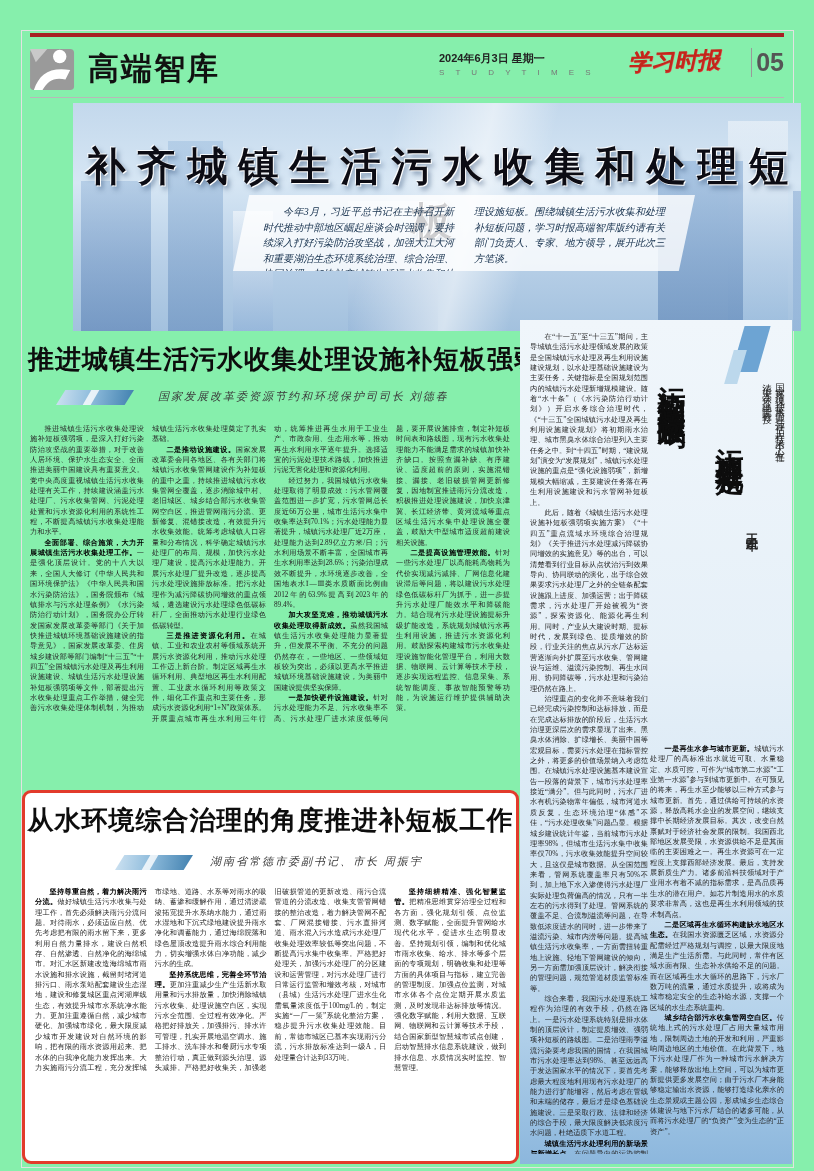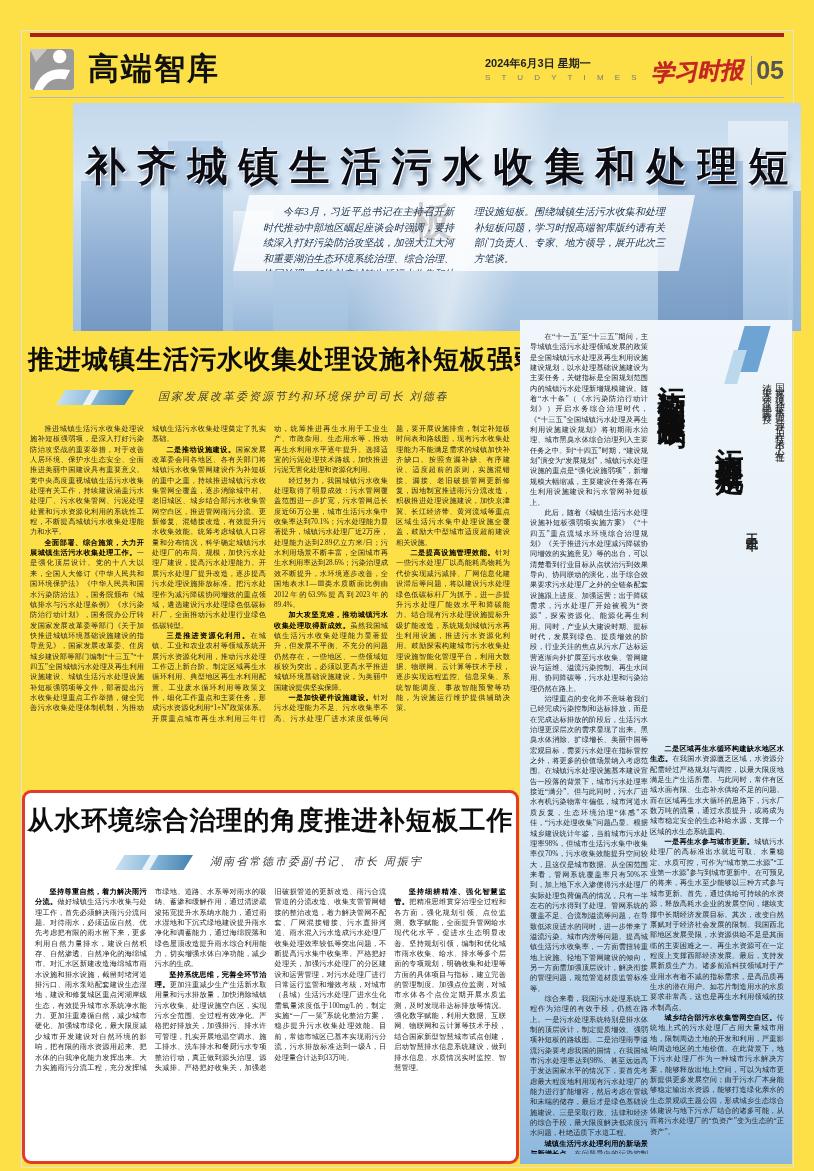--- a/index.html
+++ b/index.html
@@ -1,29 +1,29 @@
 <!DOCTYPE html>
 <html><head>
 <meta charset="utf-8">
 <style>
   html,body{margin:0;padding:0;background:#ffffff;}
-  .page{position:relative;width:814px;height:1171px;background:#fde047;overflow:hidden;
+  .page{position:relative;width:814px;height:1171px;background:#86efac;overflow:hidden;
         font-family:"Liberation Serif","DejaVu Serif",serif;color:#222;}
   .frame{position:absolute;left:21px;top:30px;width:771px;height:1136px;border:1px solid #e2e2e2;}
   
   .top-rule{position:absolute;left:30px;top:33px;width:754px;height:4px;background:#a81f23;}
   .header{position:absolute;left:30px;top:44px;width:754px;height:52px;}
   .logo{position:absolute;left:0;top:3px;width:46px;height:44px;}
   .sec-title{position:absolute;left:58px;top:4px;font-size:31px;font-weight:900;letter-spacing:2px;
              font-family:"Liberation Sans","DejaVu Sans",sans-serif;color:#111;}
   .ed-block{position:absolute;left:236px;top:9px;font-size:8.5px;line-height:14px;color:#333;display:flex;}
   .ed-labels{font-style:italic;}
   .ed-div{border-left:1px solid #888;margin:1px 7px;}
   .ed-values{font-family:"Liberation Sans","DejaVu Sans",sans-serif;color:#222;}
-  .hd-right{position:absolute;right:0;top:12px;display:flex;align-items:flex-start;}
+  .hd-right{position:absolute;right:0;top:2px;display:flex;align-items:flex-end;gap:23px;}
   .date-col{text-align:left;margin-right:10px;}
   .date{font-size:11px;font-weight:700;color:#222;font-family:"Liberation Sans",sans-serif;}
   .st-en{font-size:8px;letter-spacing:4.5px;color:#777;font-family:Liberation Sans, sans-serif;margin-top:2px;}
   .mast-cn{font-size:23px;font-weight:900;font-style:italic;color:#c2271b;transform:rotate(-2deg);
            font-family:"Liberation Serif","DejaVu Serif",serif;margin-right:8px;text-shadow:0.5px 0.5px 0 #d55;}
   .pageno{font-size:25px;font-weight:700;color:#555;border-left:1px solid #999;padding-left:4px;
           font-family:"Liberation Sans",sans-serif;}
   .hd-line{position:absolute;left:30px;top:97px;width:754px;height:1px;background:#b8b8b8;}
   
   .hero{position:absolute;left:25px;top:103px;width:728px;height:228px;overflow:hidden;
@@ -150,22 +150,22 @@
     <div class="v-byline">
       <div>国家环境保护技术管理与评估工程技术中心主任</div>
       <div>清华大学环境学院教授</div>
       <div class="v-author">王凯军</div>
     </div>
     <div class="v-title">
       <span class="vt-right">污水处理就是</span>
       <span>污染控制和达标排放吗？</span>
     </div>
     <div class="p-body2">
+        <p class="para"><b>一是再生水参与城市更新。</b>城镇污水处理厂的高标准出水就近可取、水量稳定、水质可控，可作为“城市第二水源”“工业第一水源”参与到城市更新中。在可预见的将来，再生水至少能够以三种方式参与城市更新。首先，通过供给可持续的水资源，释放高耗水企业的发展空间，继续支撑中长期经济发展目标。其次，改变自然禀赋对于经济社会发展的限制。我国西北部地区发展受限，水资源供给不足是其面临的主要困难之一。再生水资源可在一定程度上支撑西部经济发展。最后，支持发展新质生产力。诸多前沿科技领域对于产业用水有着不减的指标需求，是高品质再生水的潜在用户。如芯片制造用水的水质要求非常高，这也是再生水利用领域的技术制高点。</p>
         <p class="para"><b>二是区域再生水循环构建缺水地区水生态。</b>在我国水资源匮乏区域，水资源分配需经过严格规划与调控，以最大限度地满足生产生活所需。与此同时，常伴有区域水面有限、生态补水供给不足的问题。而在区域再生水大循环的思路下，污水厂数万吨的流量，通过水质提升，或将成为城市稳定安全的生态补给水源，支撑一个区域的水生态系统重构。</p>
-        <p class="para"><b>一是再生水参与城市更新。</b>城镇污水处理厂的高标准出水就近可取、水量稳定、水质可控，可作为“城市第二水源”“工业第一水源”参与到城市更新中。在可预见的将来，再生水至少能够以三种方式参与城市更新。首先，通过供给可持续的水资源，释放高耗水企业的发展空间，继续支撑中长期经济发展目标。其次，改变自然禀赋对于经济社会发展的限制。我国西北部地区发展受限，水资源供给不足是其面临的主要困难之一。再生水资源可在一定程度上支撑西部经济发展。最后，支持发展新质生产力。诸多前沿科技领域对于产业用水有着不减的指标需求，是高品质再生水的潜在用户。如芯片制造用水的水质要求非常高，这也是再生水利用领域的技术制高点。</p>
         <p class="para"><b>城乡结合部污水收集管网空白区。</b>传统地上式的污水处理厂占用大量城市用地，限制周边土地的开发和利用，严重影响周边地区的土地价值。在此背景下，地下污水处理厂作为一种城市污水解决方案，能够释放出地上空间，可以为城市更新提供更多发展空间；由于污水厂本身能够稳定输出水资源，能够打造绿化亲水的生态景观或主题公园，形成城乡生态综合体建设与地下污水厂结合的诸多可能，从而将污水处理厂的“负资产”变为生态的“正资产”。</p>
       </div>
   </div>
 
   <div class="redbox">
     <div class="headline" style="top:10px;">从水环境综合治理的角度推进补短板工作</div>
     <div class="byrow" style="left:0;right:0;top:60px;">
       <div class="byaccent" style="left:90px;"></div>
       <div class="bytext" style="left:185px;">湖南省常德市委副书记、市长  周振宇</div>
     </div>

